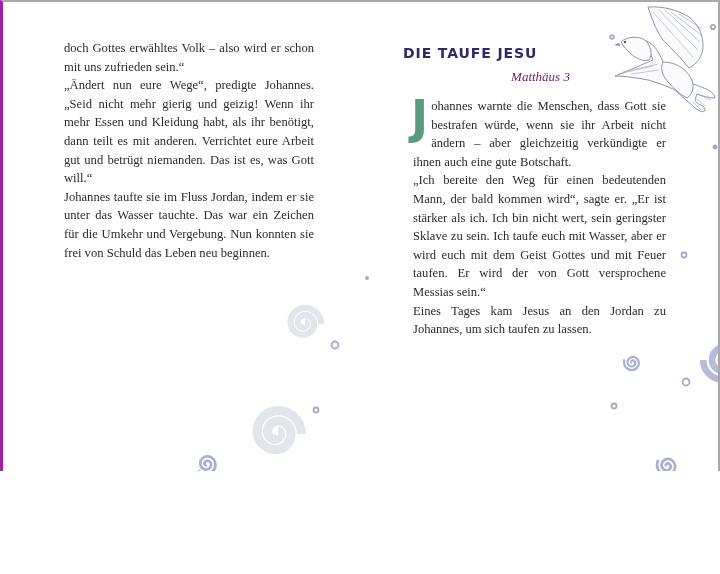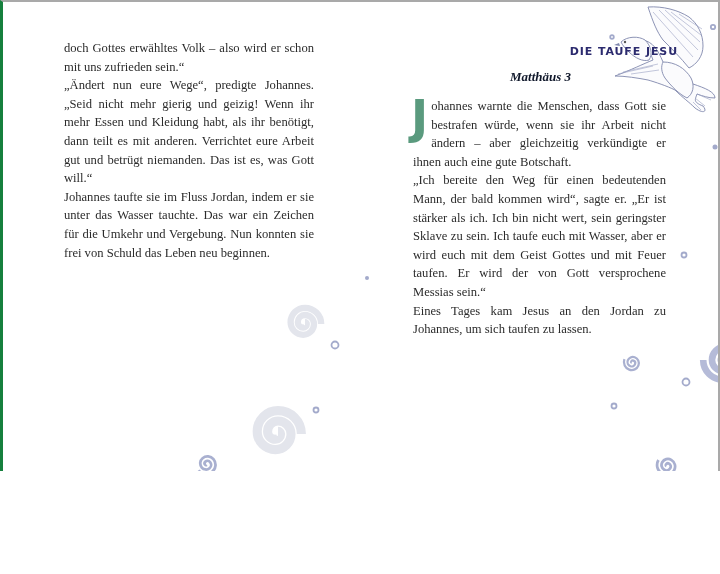--- a/index.html
+++ b/index.html
@@ -6,45 +6,45 @@
   body {
     width: 720px; height: 574px; overflow: hidden; position: relative;
     background: #ffffff;
     font-family: "Liberation Serif", "DejaVu Serif", serif;
     color: #2a2a2a;
   }
   .spread {
     position: absolute; left: 0; top: 0; width: 720px; height: 471px;
     box-sizing: border-box;
     border-top: 2px solid #a9a9a9;
-    border-left: 3px solid #15803d;
+    border-left: 3px solid #a21caf;
     border-right: 2px solid #a9a9a9;
     background: #fff;
     overflow: hidden;
     padding-left: 24px;
   }
   .deco { position: absolute; left: 0; top: 0; width: 720px; height: 574px; pointer-events: none; }
   .page-text {
     position: absolute;
     font-size: 12.6px;
     line-height: 18.6px;
     text-align: justify;
     color: #2b2b2b;
   }
   .page-text p { margin: 0; }
   #left-text { left: 61px; top: 37px; width: 250px; }
   #right-text { left: 410px; top: 95px; width: 253px; }
   .title {
-    position: absolute; left: 400px; top: 43px; width: 275px; text-align: right;
+    position: absolute; left: 400px; top: 43px; width: 275px; text-align: left;
     font-family: "DejaVu Sans", sans-serif; font-weight: bold;
-    font-size: 11px; letter-spacing: 0.9px; color: #2b2a6e;
+    font-size: 14px; letter-spacing: 0.9px; color: #2b2a6e;
   }
   .subtitle {
     position: absolute; left: 400px; top: 67px; width: 275px; text-align: center;
-    font-style: italic; font-size: 13px; color: #0f172a; font-weight: bold;
+    font-style: italic; font-size: 13px; color: #701a75;
   }
   .dropcap {
     float: left;
     font-family: "DejaVu Sans", sans-serif; font-weight: bold;
     font-size: 46px; line-height: 38px; color: #5a9a7e;
     margin: 0 3px 0 -2px; padding-top: 1px;
   }
   .pagenum {
     position: absolute; top: 506px; font-size: 11.5px; color: #333;
   }

